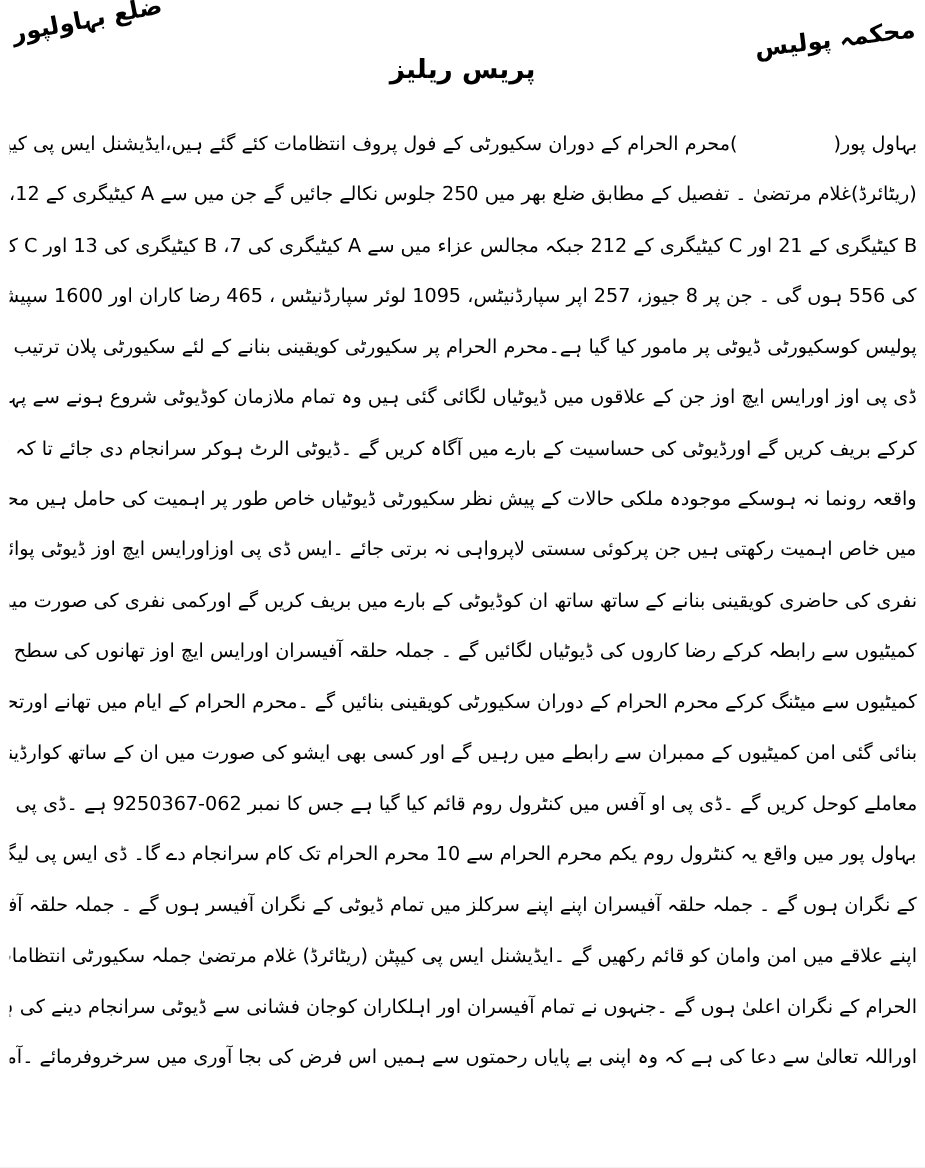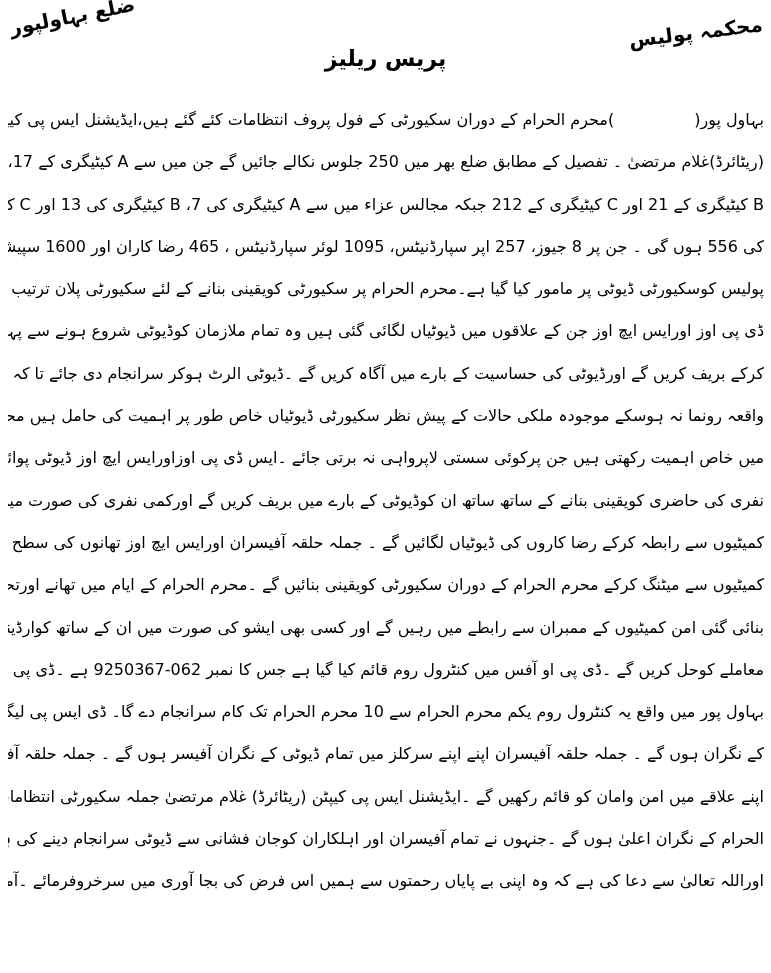--- a/index.html
+++ b/index.html
@@ -79,21 +79,21 @@
 <div class="page">
 
   <div class="hdr-right">محکمہ پولیس</div>
 
   <div class="hdr-left">ضلع بہاولپور</div>
 
   <h1 class="title">پریس ریلیز</h1>
 
   <div class="body-text">
     <div class="line">بہاول پور(     )محرم الحرام کے دوران سکیورٹی کے فول پروف انتظامات کئے گئے ہیں،ایڈیشنل ایس پی کیپٹن</div>
-    <div class="line">(ریٹائرڈ)غلام مرتضیٰ ۔ تفصیل کے مطابق ضلع بھر میں 250 جلوس نکالے جائیں گے جن میں سے A کیٹیگری کے 17،</div>
+    <div class="line">(ریٹائرڈ)غلام مرتضیٰ ۔ تفصیل کے مطابق ضلع بھر میں 250 جلوس نکالے جائیں گے جن میں سے A کیٹیگری کے 12،</div>
     <div class="line">B کیٹیگری کے 21 اور C کیٹیگری کے 212 جبکہ مجالس عزاء میں سے A کیٹیگری کی 7، B کیٹیگری کی 13 اور C کیٹیگری</div>
     <div class="line">کی 556 ہوں گی ۔ جن پر 8 جیوز، 257 اپر سپارڈنیٹس، 1095 لوئر سپارڈنیٹس ، 465 رضا کاران اور 1600 سپیشل</div>
     <div class="line">پولیس کوسکیورٹی ڈیوٹی پر مامور کیا گیا ہے۔محرم الحرام پر سکیورٹی کویقینی بنانے کے لئے سکیورٹی پلان ترتیب دیا گیا ہے۔ایس</div>
     <div class="line">ڈی پی اوز اورایس ایچ اوز جن کے علاقوں میں ڈیوٹیاں لگائی گئی ہیں وہ تمام ملازمان کوڈیوٹی شروع ہونے سے پہلے چیک</div>
     <div class="line">کرکے بریف کریں گے اورڈیوٹی کی حساسیت کے بارے میں آگاہ کریں گے ۔ڈیوٹی الرٹ ہوکر سرانجام دی جائے تا کہ کوئی</div>
     <div class="line">واقعہ رونما نہ ہوسکے موجودہ ملکی حالات کے پیش نظر سکیورٹی ڈیوٹیاں خاص طور پر اہمیت کی حامل ہیں محرم الحرام کی ڈیوٹیاں ان</div>
     <div class="line">میں خاص اہمیت رکھتی ہیں جن پرکوئی سستی لاپرواہی نہ برتی جائے ۔ایس ڈی پی اوزاورایس ایچ اوز ڈیوٹی پوائنٹس پر لگائی گئی</div>
     <div class="line">نفری کی حاضری کویقینی بنانے کے ساتھ ساتھ ان کوڈیوٹی کے بارے میں بریف کریں گے اورکمی نفری کی صورت میں انتظامی</div>
     <div class="line">کمیٹیوں سے رابطہ کرکے رضا کاروں کی ڈیوٹیاں لگائیں گے ۔ جملہ حلقہ آفیسران اورایس ایچ اوز تھانوں کی سطح پر قائم امن</div>
     <div class="line">کمیٹیوں سے میٹنگ کرکے محرم الحرام کے دوران سکیورٹی کویقینی بنائیں گے ۔محرم الحرام کے ایام میں تھانے اورتحصیل کی سطح پر</div>

